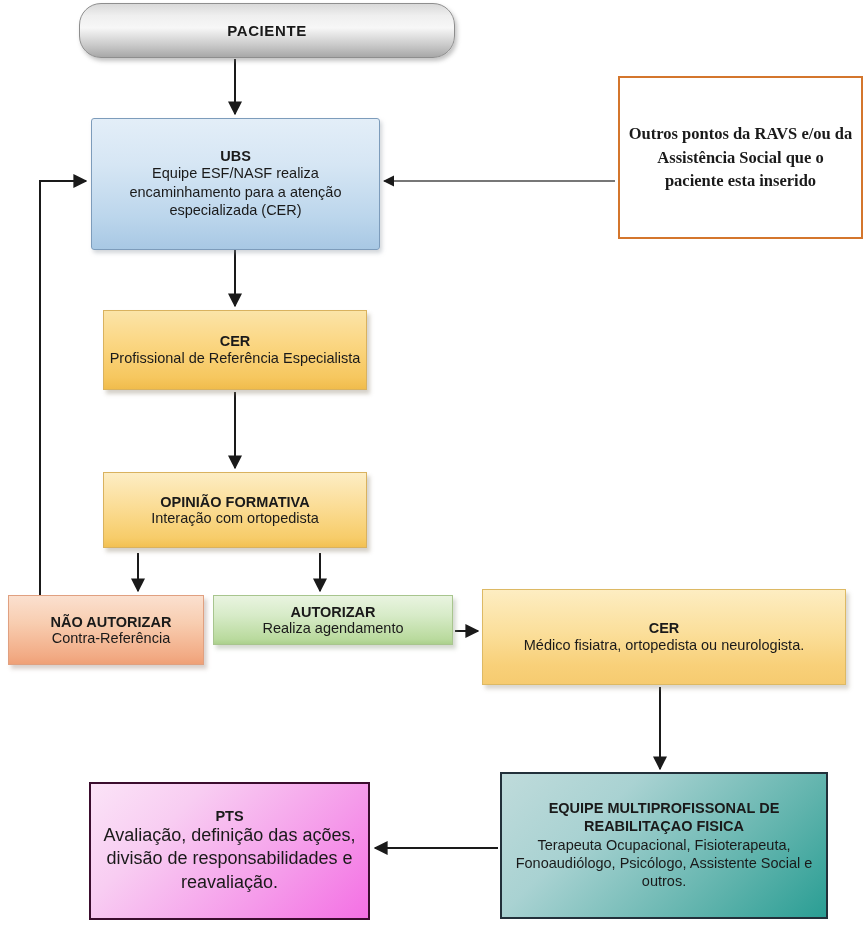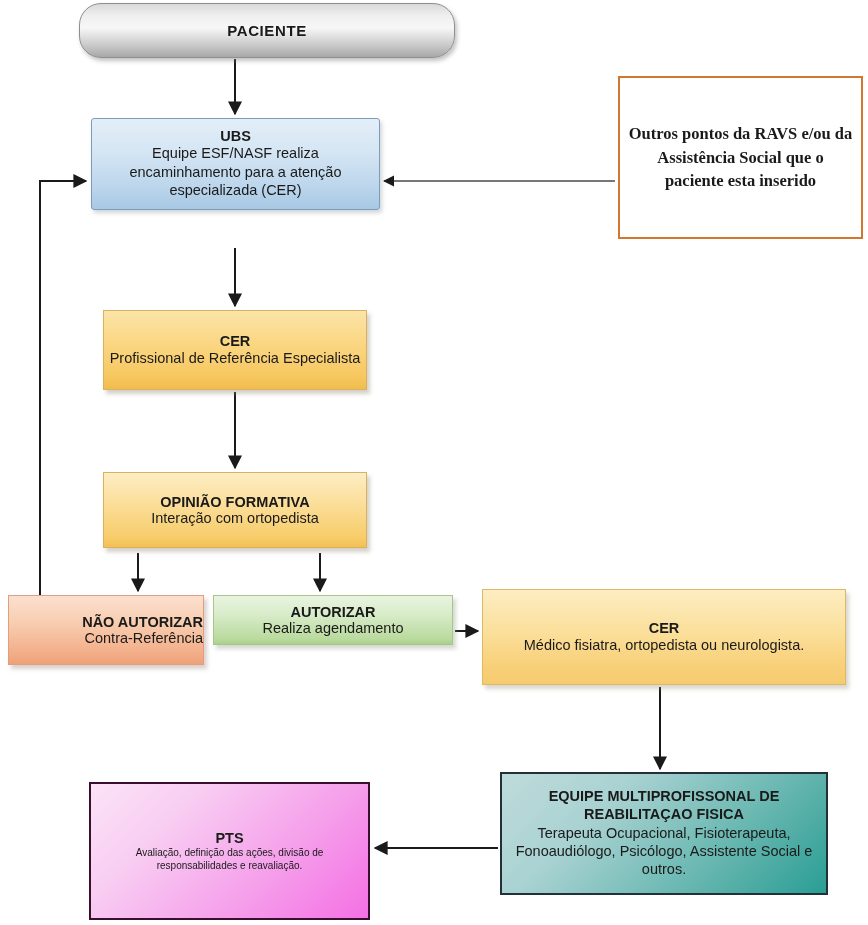--- a/index.html
+++ b/index.html
@@ -37,21 +37,21 @@
     left: 79px; top: 3px; width: 376px; height: 55px;
     border-radius: 22px;
     border: 1px solid #8e8e8e;
     background: linear-gradient(to bottom, #d9d9d9 0%, #efefef 22%, #f7f7f7 45%, #c9c9c9 78%, #a8a8a8 100%);
     box-shadow: 2px 3px 4px rgba(120,120,120,0.45);
   }
   #n-paciente .ttl { font-size: 15px; letter-spacing: .6px; }
 
   
   #n-ubs {
-    left: 91px; top: 118px; width: 289px; height: 92px;
+    left: 91px; top: 118px; width: 289px; height: 132px;
     border: 1px solid #7d9cbb;
     border-radius: 3px;
     background: linear-gradient(to bottom, #e3eef8 0%, #d6e6f4 35%, #bcd6ec 75%, #a8c8e4 100%);
     box-shadow: 2px 3px 4px rgba(140,150,160,0.40);
     padding: 4px 6px;
   }
   #n-ubs .ttl { font-size: 14.5px; }
   #n-ubs .sub { font-size: 14.5px; line-height: 1.28; }
 
   
@@ -85,21 +85,21 @@
   }
   #n-opiniao .ttl { font-size: 14.5px; }
   #n-opiniao .sub { font-size: 14.5px; }
 
   
   #n-naoaut {
     left: 8px; top: 595px; width: 196px; height: 70px;
     border: 1px solid #e0a080;
     background: linear-gradient(to bottom, #fbe0cf 0%, #f8cdb0 40%, #f2ab85 88%, #efa077 100%);
     box-shadow: 3px 4px 4px rgba(160,140,130,0.40);
-    align-items: flex-end;
+    align-items: center;
     text-align: left;
     padding: 2px 0 2px 10px;
   }
   #n-naoaut .ttl { font-size: 14.5px; }
   #n-naoaut .sub { font-size: 14.5px; }
 
   
   #n-autorizar {
     left: 213px; top: 595px; width: 240px; height: 50px;
     border: 1px solid #a8c58e;
@@ -116,37 +116,37 @@
     border: 1px solid #ddb964;
     background: linear-gradient(to bottom, #fdedc2 0%, #fbdf9b 45%, #f8d079 80%, #f6cb70 100%);
     box-shadow: 3px 4px 4px rgba(150,140,120,0.35);
     padding: 2px 6px;
   }
   #n-cer2 .ttl { font-size: 14.5px; }
   #n-cer2 .sub { font-size: 14.5px; line-height: 1.3; }
 
   
   #n-equipe {
-    left: 500px; top: 772px; width: 328px; height: 123px;
+    left: 500px; top: 772px; width: 328px; height: 147px;
     border: 2px solid #22303a;
     background: linear-gradient(135deg, #bfdbdb 0%, #a9d2d2 30%, #5fb3ac 72%, #2a9e94 100%);
     padding: 2px 5px;
   }
   #n-equipe .ttl { font-size: 14.5px; line-height: 1.22; }
   #n-equipe .sub { font-size: 14.5px; line-height: 1.26; }
 
   
   #n-pts {
     left: 89px; top: 782px; width: 281px; height: 138px;
     border: 2px solid #3b0d2e;
     background: linear-gradient(135deg, #fbe3f7 0%, #f8cdf2 28%, #f59bea 68%, #f470e4 100%);
     padding: 16px 6px;
   }
   #n-pts .ttl { font-size: 14.5px; }
-  #n-pts .sub { font-size: 10px; line-height: 1.3; }
+  #n-pts .sub { font-size: 18px; line-height: 1.3; }
 
   
   #edges {
     position: absolute;
     left: 0; top: 0;
     width: 868px; height: 925px;
     pointer-events: none;
   }
 </style>
 </head>

